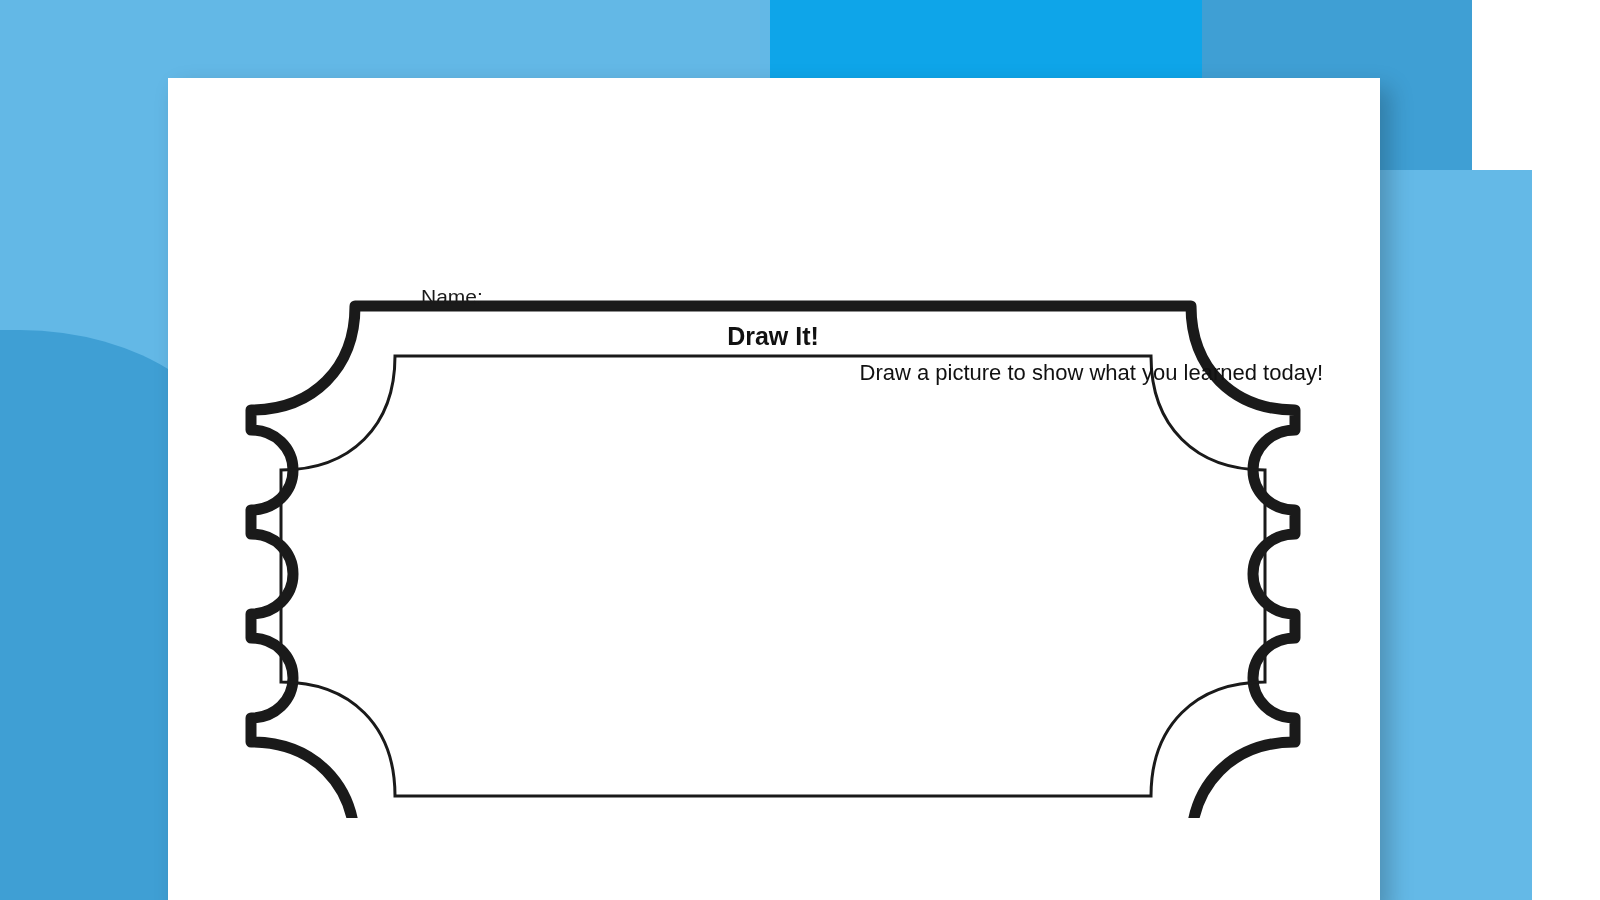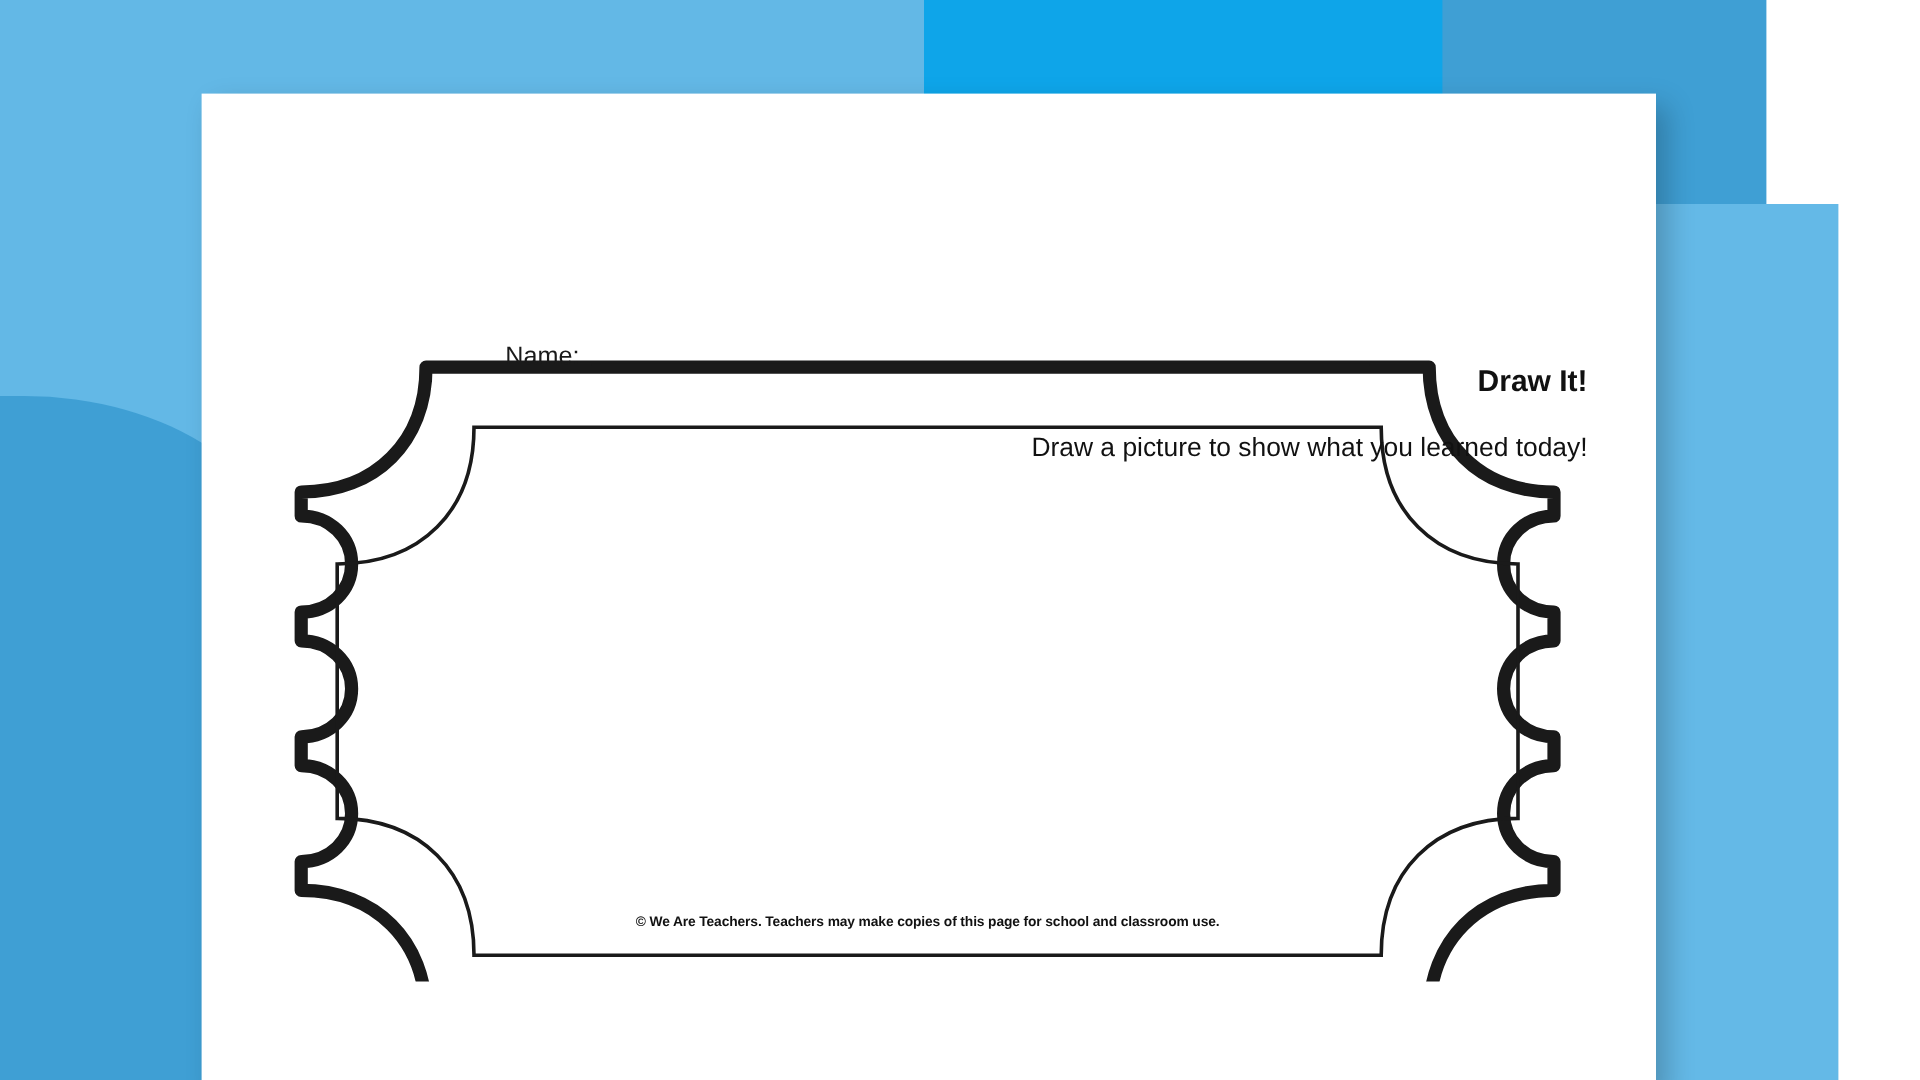--- a/index.html
+++ b/index.html
@@ -110,22 +110,22 @@
     margin-left: 10px;
     height: 0;
     border-bottom: 2px solid #1a1a1a;
     margin-bottom: 2px;
   }
 
   .title {
     position: absolute;
     left: 0;
     right: 0;
-    top: 106px;
-    text-align: right;
+    top: 124px;
+    text-align: center;
     font-size: 25px;
     font-weight: bold;
     color: #111111;
   }
   .subtitle {
     position: absolute;
     left: 0;
     right: 0;
     top: 162px;
     text-align: right;
@@ -217,18 +217,17 @@
         <div class="name-row">
           <span class="name-label">Name:</span>
           <span class="name-line"></span>
         </div>
 
         <div class="title">Draw It!</div>
         <div class="subtitle">Draw a picture to show what you learned today!</div>
 
         <div class="draw-area"></div>
 
-        <div class="footer-note">© We Are Teachers. Teachers may make copies of this page for school and classroom use.</div>
 
       </div>
     </div>
   </div>
 </div>
 
 </body></html>

